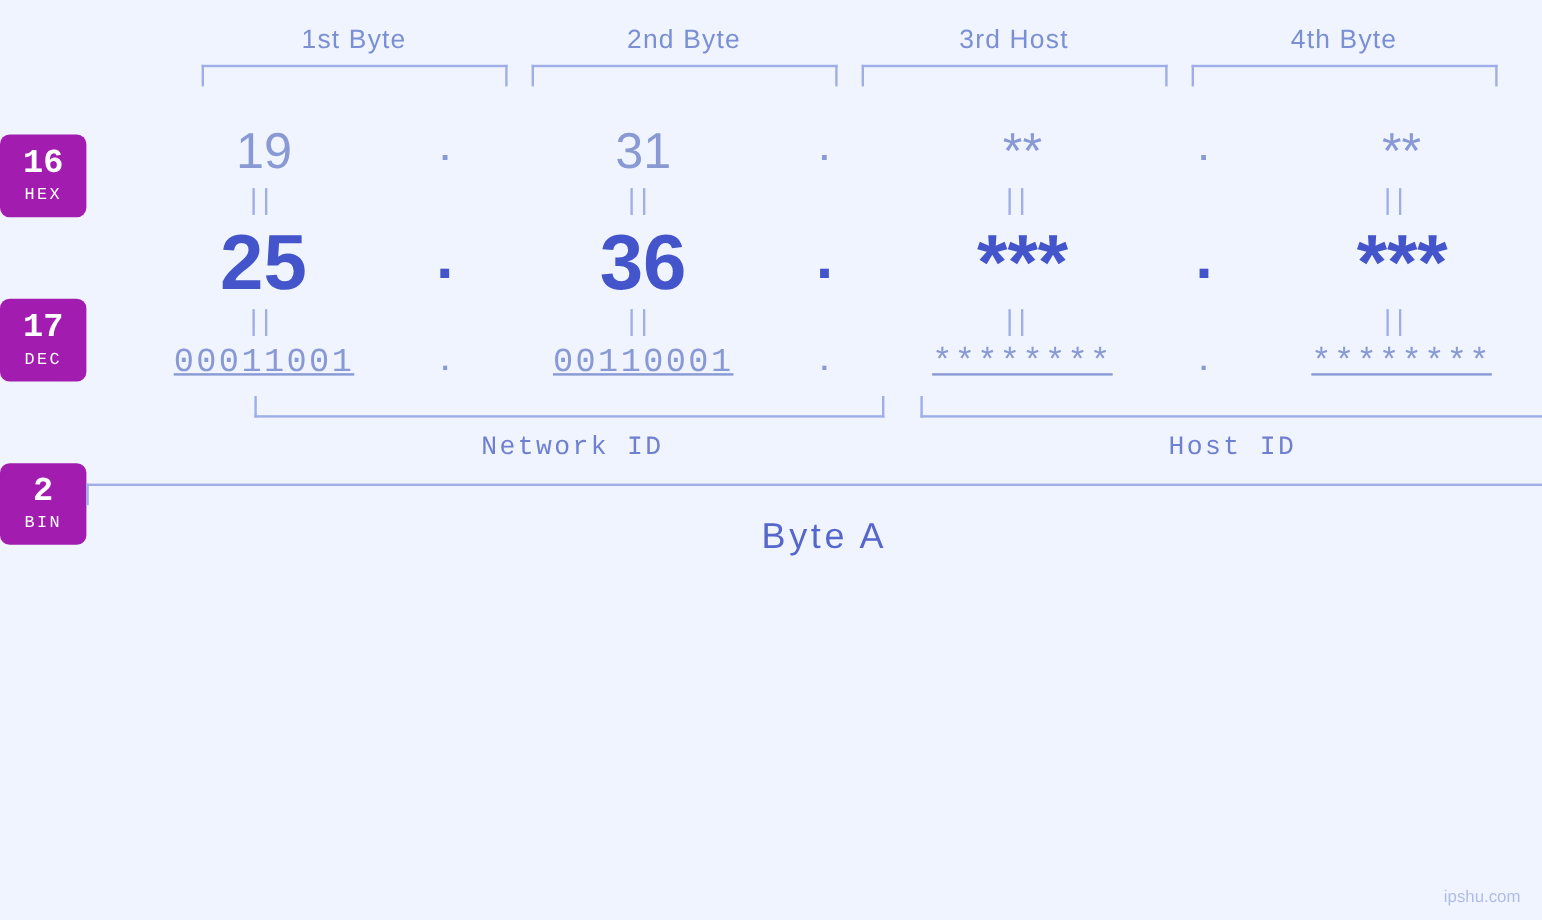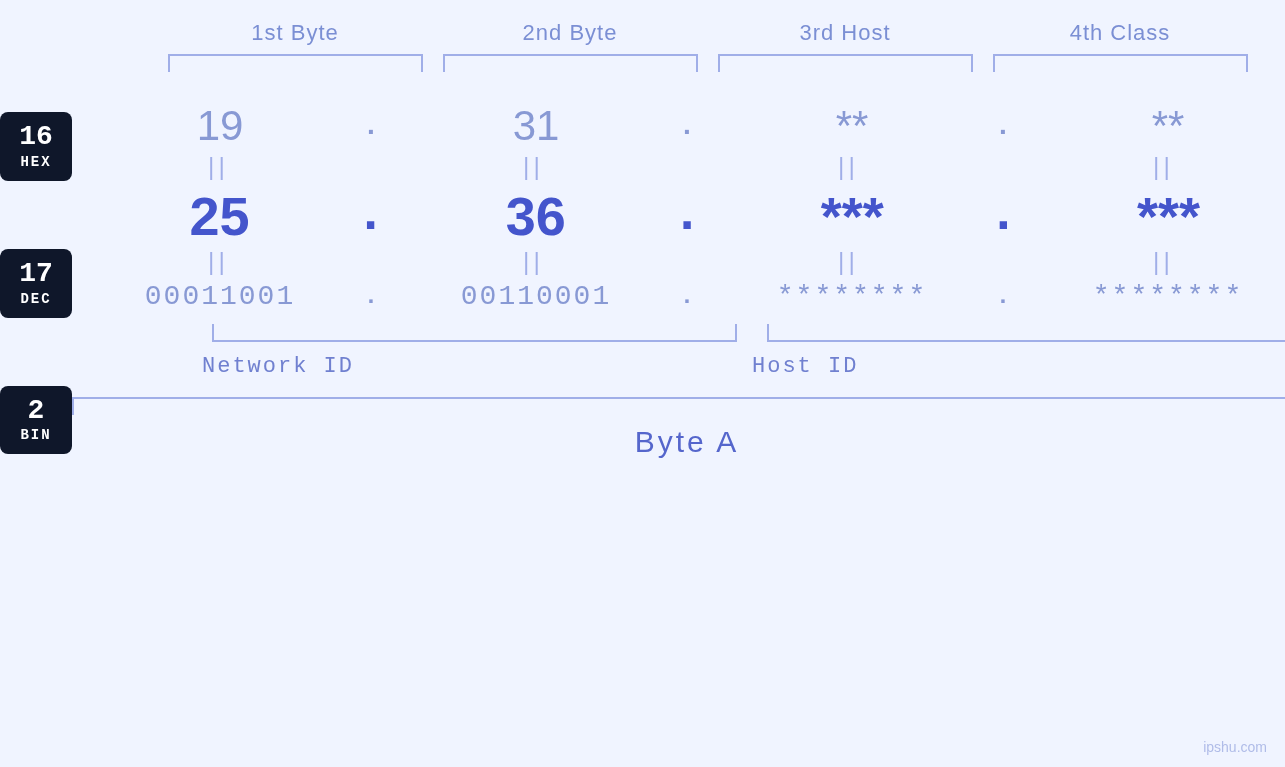--- a/index.html
+++ b/index.html
@@ -91,38 +91,38 @@
     .labels-col {
       width: 130px;
       display: flex;
       flex-direction: column;
       align-items: center;
       gap: 68px;
       padding-top: 10px;
     }
 
     .base-badge {
-      background: #0f172a;
+      background: #a21caf;
       color: white;
       border-radius: 8px;
       padding: 10px 18px;
       text-align: center;
       min-width: 72px;
     }
 
     .base-badge .base-num {
       font-size: 28px;
       font-weight: bold;
       display: block;
       line-height: 1.1;
     }
 
     .base-badge .base-label {
       font-size: 14px;
-      font-weight: bold;
+      font-weight: normal;
       letter-spacing: 2px;
     }
 
     
     .bytes-area {
       flex: 1;
       display: flex;
       flex-direction: column;
     }
 
@@ -163,38 +163,39 @@
       font-weight: normal;
     }
 
     .hex-row .dot-sep {
       font-size: 28px;
       color: #8899d4;
     }
 
     
     .dec-row .byte-value {
-      font-size: 54px;
+      font-size: 65px;
       color: #4455cc;
       font-family: Arial, sans-serif;
       font-weight: bold;
       line-height: 1;
     }
 
     .dec-row .dot-sep {
       font-size: 52px;
       color: #4455cc;
     }
 
     
     .bin-row .byte-value {
       font-size: 28px;
       color: #8899d4;
       font-family: 'Courier New', monospace;
       letter-spacing: 2px;
+      text-decoration: underline;
     }
 
     .bin-row .dot-sep {
       font-size: 24px;
       color: #8899d4;
     }
 
     
     .equals-row {
       display: flex;
@@ -225,21 +226,21 @@
     }
 
     .id-labels-row {
       display: flex;
       width: 100%;
       margin-top: 8px;
     }
 
     .id-label {
       flex: 1;
-      text-align: left;
+      text-align: center;
       color: #7080d0;
       font-size: 22px;
       font-family: 'Courier New', monospace;
       letter-spacing: 2px;
     }
 
     .class-label {
       font-size: 30px;
       color: #5566cc;
       font-family: Arial, sans-serif;
@@ -258,21 +259,21 @@
   </style>
 </head>
 <body>
 
 <div class="container">
 
   <div class="byte-headers">
     <div class="byte-header">1st Byte</div>
     <div class="byte-header">2nd Byte</div>
     <div class="byte-header">3rd Host</div>
-    <div class="byte-header">4th Class</div>
+    <div class="byte-header">4th Byte</div>
   </div>
 
   <div class="bracket-row">
     <div class="bracket">
         <div class="right-arm"></div>
       </div>
     <div class="bracket">
         <div class="right-arm"></div>
       </div>
     <div class="bracket">

